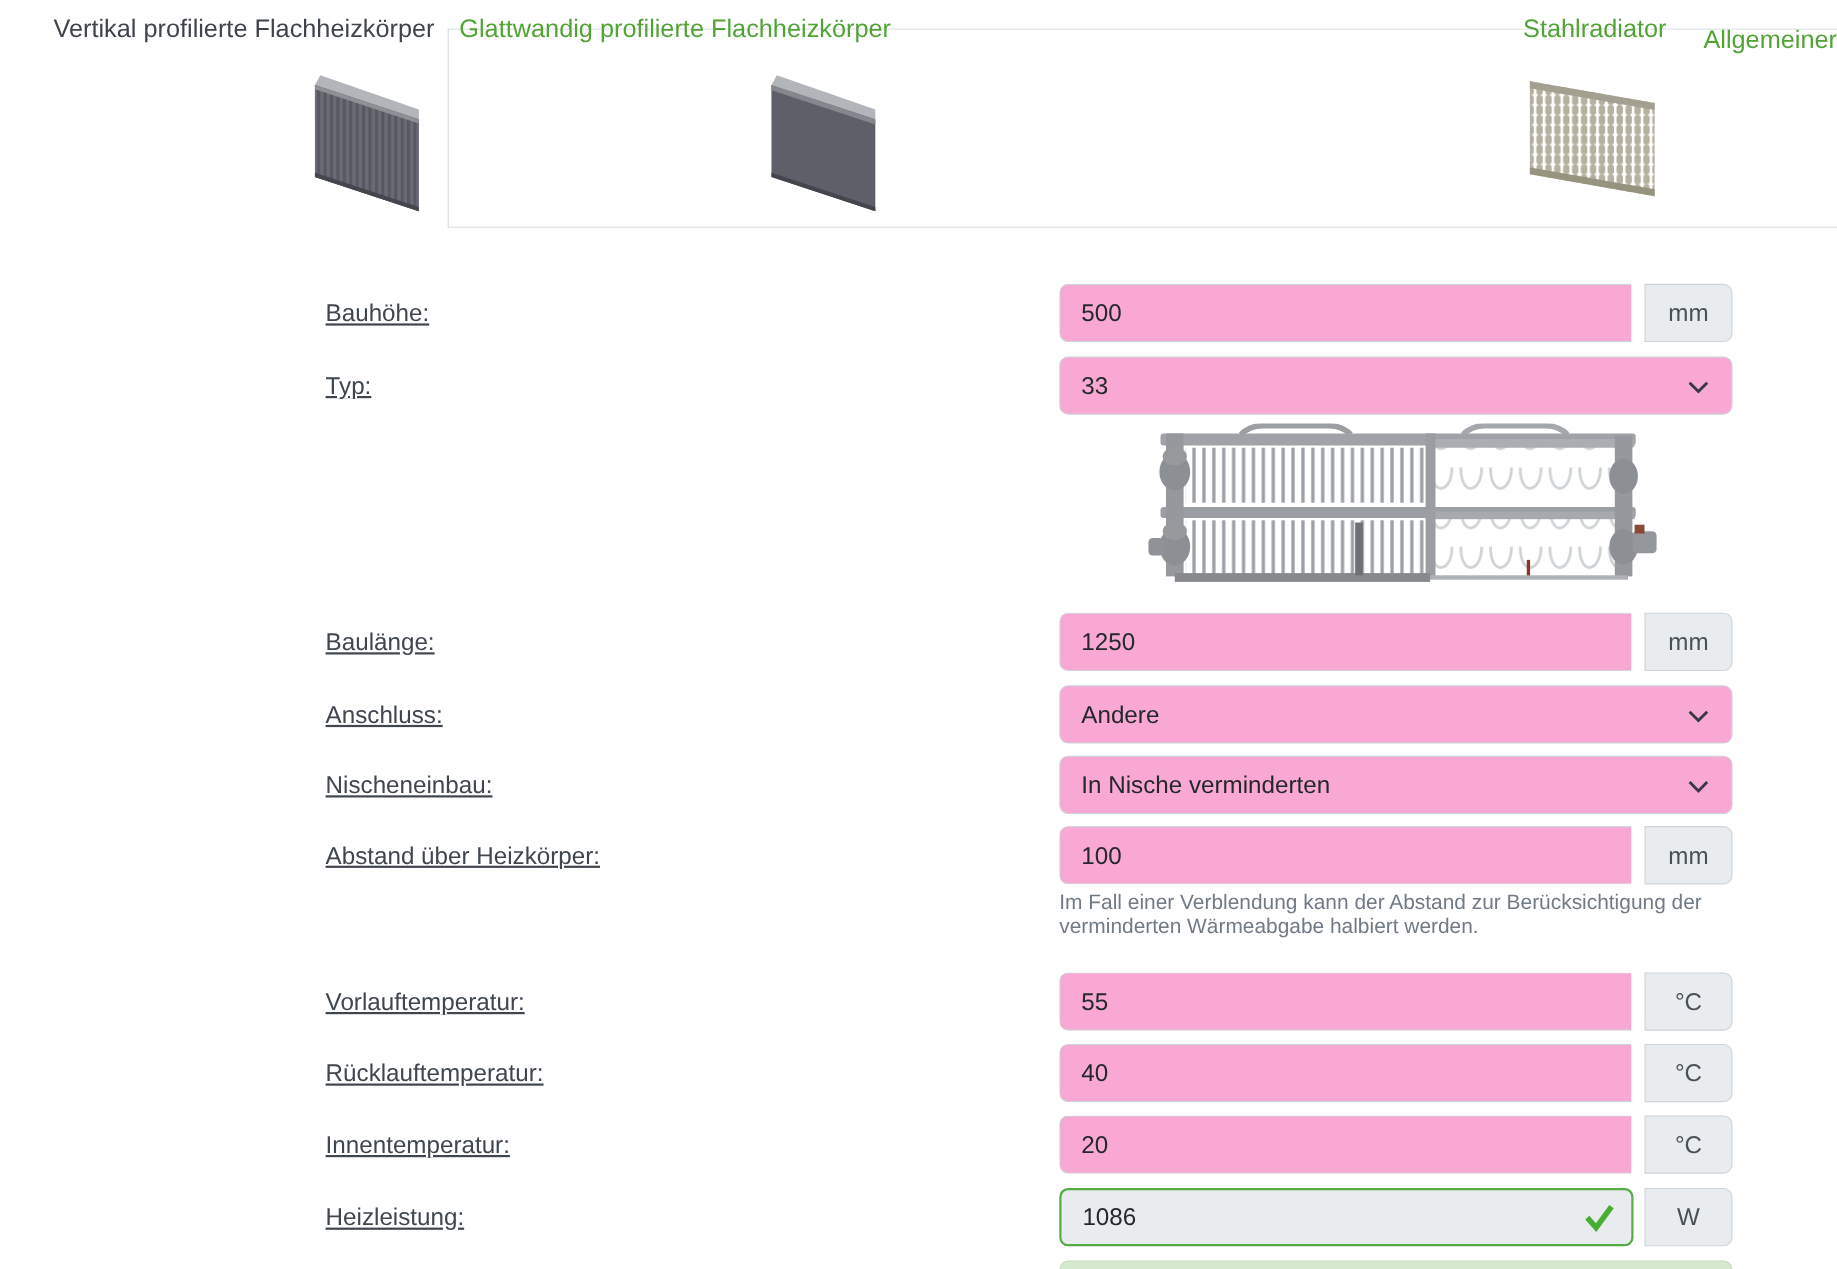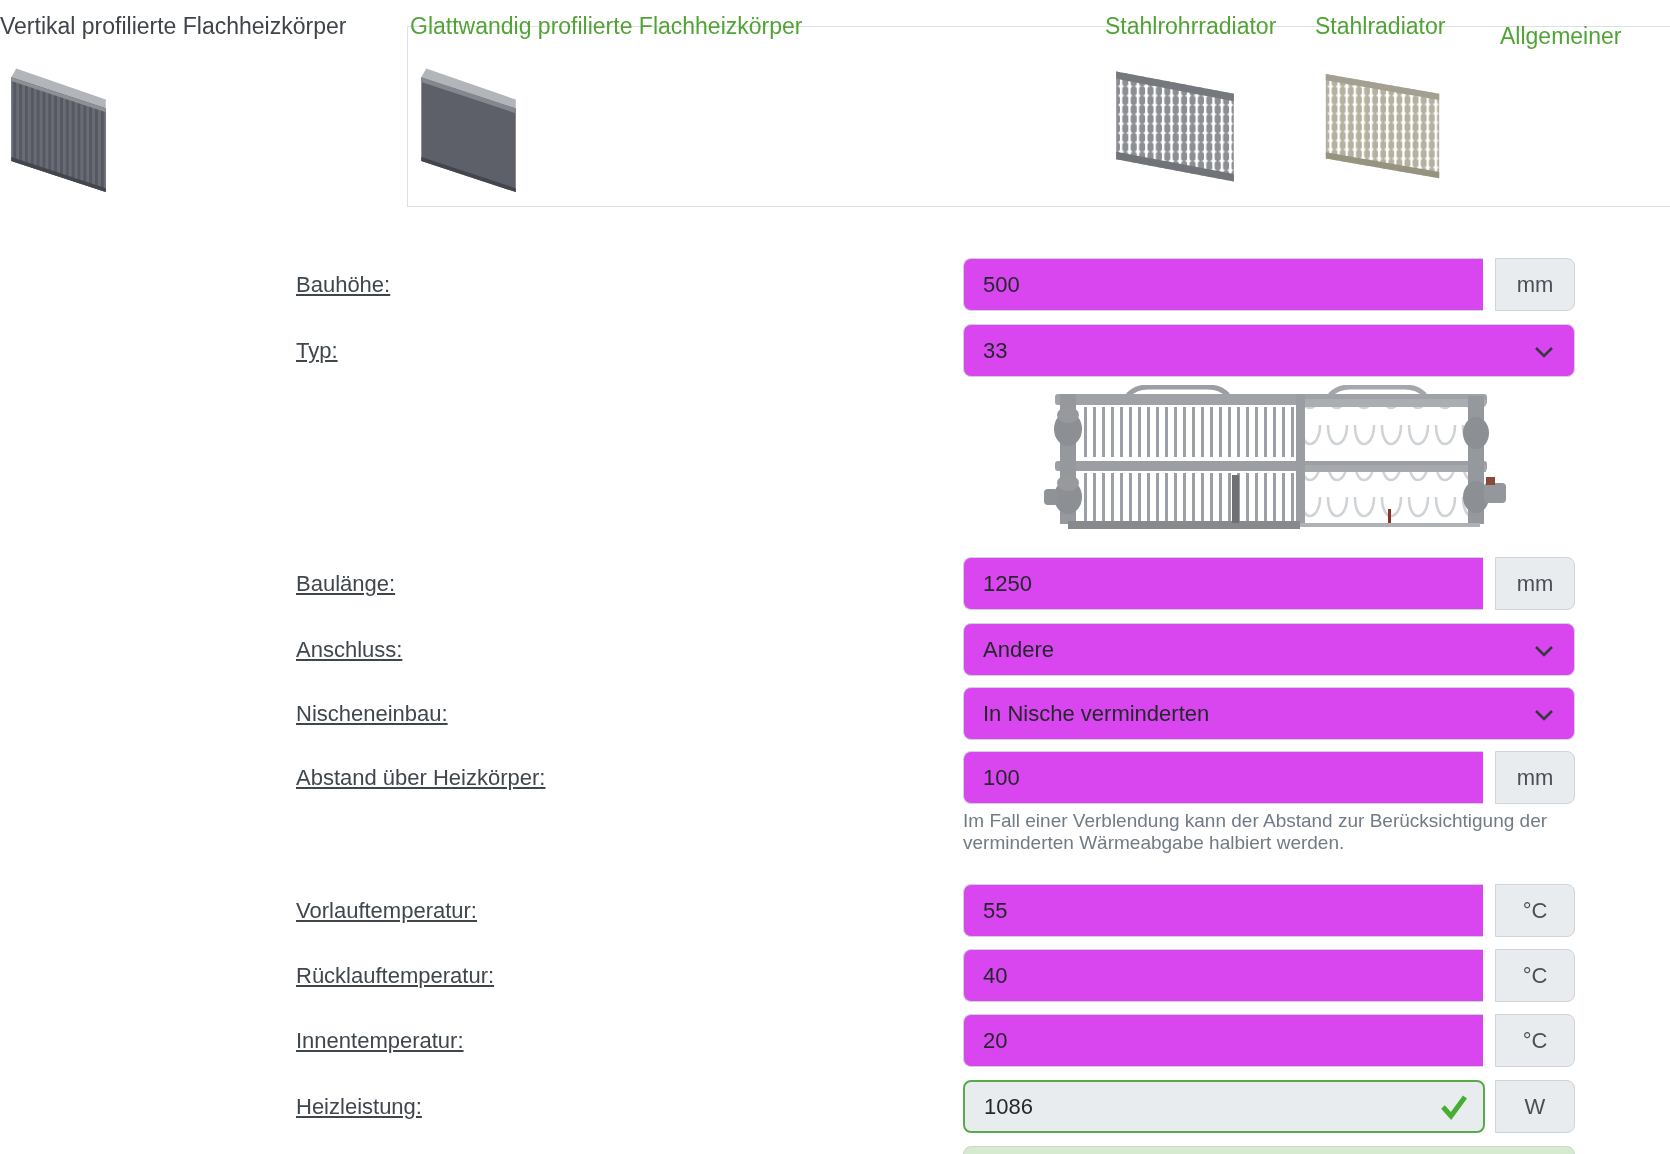--- a/index.html
+++ b/index.html
@@ -23,39 +23,39 @@
 
   
   .tabs-panel{
     position:absolute;left:407px;top:26px;width:1263px;height:181px;
     border-top:1px solid var(--panel-border);
     border-left:1px solid var(--panel-border);
     border-bottom:1px solid var(--panel-border);
     background:#fff;
   }
   .tab{
-    position:absolute;top:0;display:flex;flex-direction:column;align-items:flex-start;
+    position:absolute;top:0;display:flex;flex-direction:column;align-items:flex-end;
     cursor:pointer;
   }
   .tab-label{
     font-size:23px;line-height:28px;white-space:nowrap;margin-top:12px;
     color:var(--tab-link-text);
   }
   .tab.active .tab-label{color:var(--tab-active-text);}
   .tab-img{margin-top:8px;}
 
   
   .frow{position:absolute;left:0;width:1670px;height:53px;}
   .flabel{
     position:absolute;left:296px;top:0;height:53px;display:flex;align-items:center;
     font-size:22px;color:#3f464e;text-decoration:underline;
   }
   .fgroup{position:absolute;left:963px;top:0;width:612px;height:53px;display:flex;}
   .control{
-    height:53px;font-size:22px;color:#24282c;background:#d946ef;
+    height:53px;font-size:22px;color:#24282c;background:#f9a8d4;
     border:1px solid var(--input-border);
   }
   input.control{
     flex:1 1 auto;min-width:0;border-radius:8px 0 0 8px;border-right:none;
     padding:0 19px;outline:none;font-family:inherit;
   }
   .addon{
     width:80px;flex:0 0 80px;height:53px;background:var(--addon-bg);
     border:1px solid var(--input-border);border-radius:0 8px 8px 0;
     display:flex;align-items:center;justify-content:center;
@@ -135,30 +135,20 @@
       <svg width="120" height="146" viewBox="0 0 120 150">
         <polygon points="10,30 15,21 107,53 107,62" fill="#b2b5ba"></polygon>
         <polygon points="10,30 107,62 107,148 10,116" fill="#5d6068"></polygon>
         <polygon points="10,30 107,62 107,67 10,35" fill="#84878d"></polygon>
         <polygon points="10,112 107,144 107,148 10,116" fill="#43464c"></polygon>
       </svg>
     </div>
   </div>
 
 
-  <div class="tab" style="left:1105px;width:200px">
-    <div class="tab-label">Stahlrohrradiator</div>
-    <div class="tab-img">
-      <svg width="140" height="142" viewBox="0 0 150 150">
-        <polygon points="12,24 138,48 138,142 12,118" fill="url(#colsGray2)"></polygon>
-        <polygon points="12,24 138,48 138,56 12,32" fill="#75787d"></polygon>
-        <polygon points="12,110 138,134 138,142 12,118" fill="#707378"></polygon>
-      </svg>
-    </div>
-  </div>
 
   <div class="tab" style="left:1500px;width:170px">
     <div class="tab-label" style="margin-top:22px">Allgemeiner</div>
   </div>
 
   <div class="tab" style="left:1315px;width:200px">
     <div class="tab-label">Stahlradiator</div>
     <div class="tab-img">
       <svg width="135" height="140" viewBox="0 0 150 150">
         <polygon points="12,26 138,48 138,142 12,120" fill="url(#colsBeige)"></polygon>

